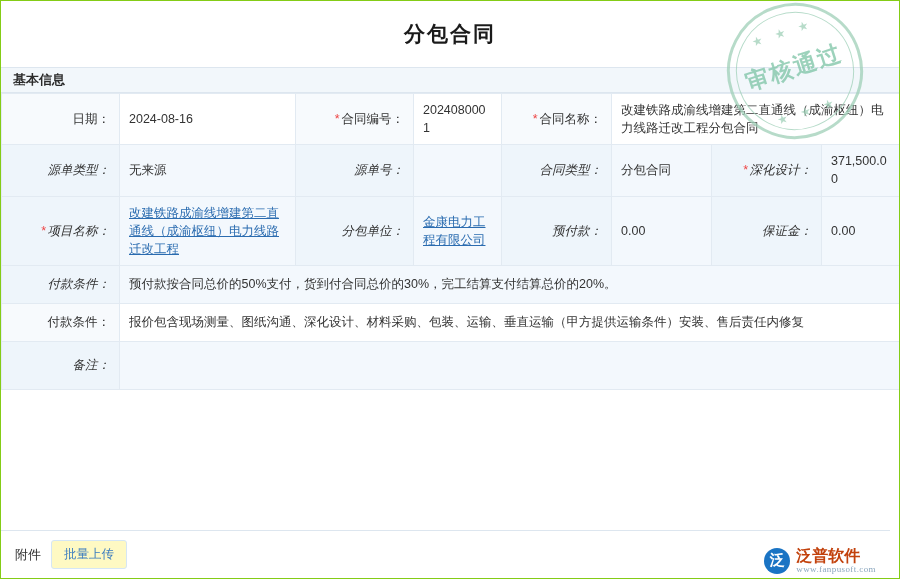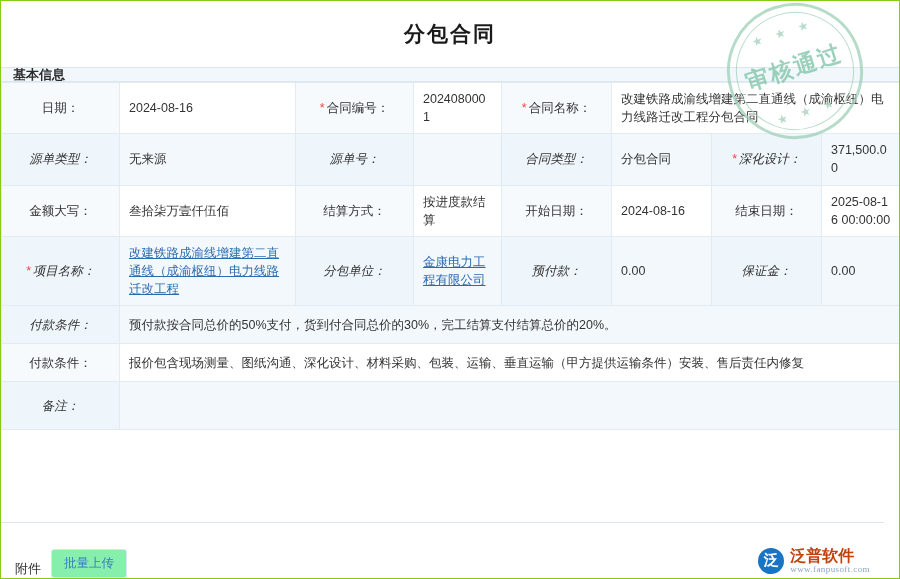--- a/index.html
+++ b/index.html
@@ -73,21 +73,21 @@
   .stamp .stars-b {
     position: absolute;
     left: 0; right: 0;
     bottom: 16px;
     text-align: center;
     font-size: 12px;
     color: #9fd0b8;
     letter-spacing: 5px;
   }
   .section-head {
-    height: 15px;
+    height: 26px;
     background: #f2f7fb;
     border-top: 1px solid #dde6ef;
     border-bottom: 1px solid #dde6ef;
     display: flex;
     align-items: center;
     padding-left: 12px;
     font-size: 13px;
     color: #2b2b2b;
     font-weight: bold;
   }
@@ -99,54 +99,54 @@
   }
   table.form td {
     border: 1px solid #e2eaf2;
     padding: 7px 9px;
     vertical-align: middle;
     line-height: 1.45;
     height: 38px;
   }
   td.lbl {
     background: #f7fafd;
-    text-align: center;
+    text-align: right;
     color: #333;
     white-space: nowrap;
   }
   td.val {
     background: #ffffff;
     color: #333;
     word-break: break-all;
   }
   .req { color: #e44; margin-right: 2px; }
   .link {
     color: #2b6cb0;
     text-decoration: underline;
     cursor: pointer;
   }
   .row-hl td { background: #f3f8fd; }
   .row-hl td.lbl { background: #eef5fb; font-style: italic; }
   .footer {
     position: absolute;
-    left: 0; right: 15px; bottom: 0;
-    height: 56px;
+    left: 0; right: 9px; bottom: 0;
+    height: 48px;
     border-top: 1px solid #dde6ef;
     display: flex;
-    align-items: flex-end;
+    align-items: center;
     padding-left: 14px;
     background: #fff;
   }
   .footer .f-label {
     font-size: 13px;
     color: #333;
     margin-right: 10px;
   }
   .btn-upload {
-    background: #86efac;
+    background: #fef9c3;
     color: #3a7bbf;
     border: 1px solid #d5e6f5;
     border-radius: 3px;
     font-size: 12.5px;
     padding: 5px 12px;
     cursor: pointer;
     font-family: "Liberation Sans", sans-serif;
   }
   .brand {
     position: absolute;
@@ -215,30 +215,20 @@
       <td class="lbl">源单类型：</td>
       <td class="val">无来源</td>
       <td class="lbl">源单号：</td>
       <td class="val"></td>
       <td class="lbl">合同类型：</td>
       <td class="val">分包合同</td>
       <td class="lbl"><span class="req">*</span><span>深化设计：</span></td>
       <td class="val">371,500.00</td>
     </tr>
 
-    <tr>
-      <td class="lbl">金额大写：</td>
-      <td class="val">叁拾柒万壹仟伍佰</td>
-      <td class="lbl">结算方式：</td>
-      <td class="val">按进度款结算</td>
-      <td class="lbl">开始日期：</td>
-      <td class="val">2024-08-16</td>
-      <td class="lbl">结束日期：</td>
-      <td class="val">2025-08-16 00:00:00</td>
-    </tr>
 
     <tr class="row-hl">
       <td class="lbl"><span class="req">*</span><span>项目名称：</span></td>
       <td class="val"><span class="link">改建铁路成渝线增建第二直通线（成渝枢纽）电力线路迁改工程</span></td>
       <td class="lbl">分包单位：</td>
       <td class="val"><span class="link">金康电力工程有限公司</span></td>
       <td class="lbl">预付款：</td>
       <td class="val">0.00</td>
       <td class="lbl">保证金：</td>
       <td class="val">0.00</td>

